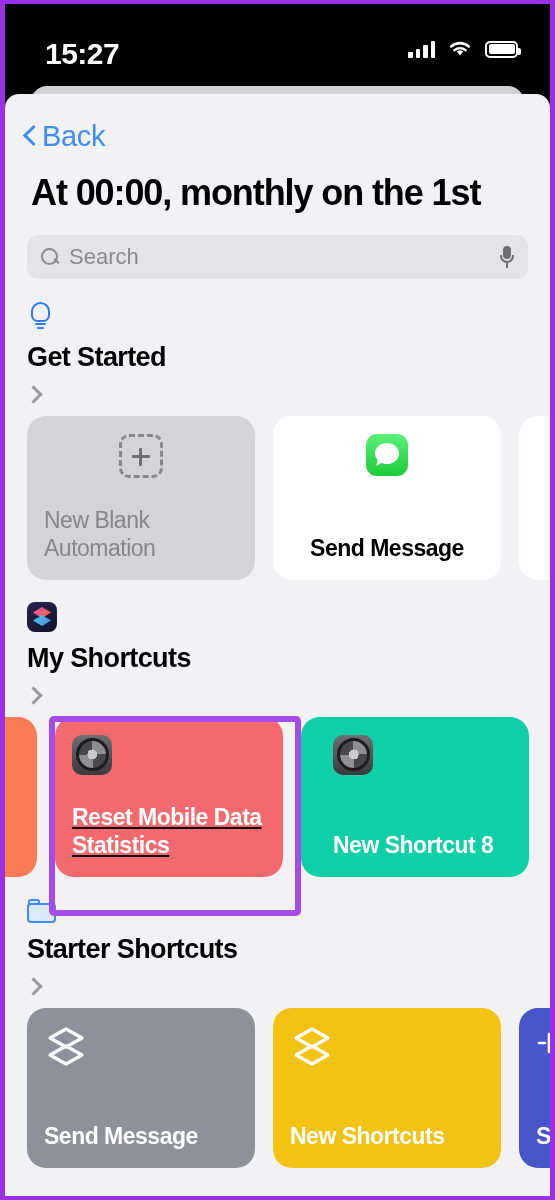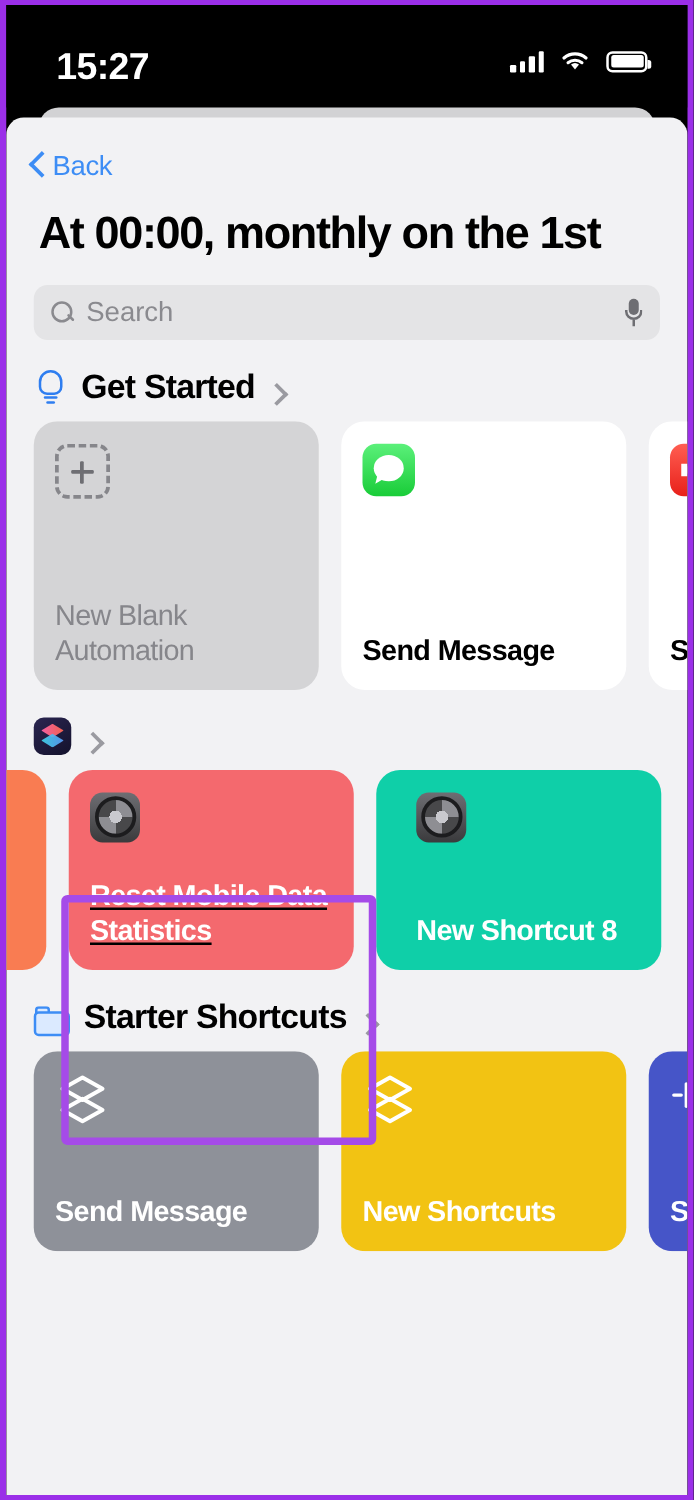--- a/index.html
+++ b/index.html
@@ -58,21 +58,21 @@
   }
   
   #navbar { padding:26px 0 0 18px; display:flex; align-items:center; }
   #back-btn { display:flex; align-items:center; gap:4px; cursor:pointer; }
   #back-btn .chev { width:15px; height:26px; position:relative; }
   #back-btn .chev::before {
     content:""; position:absolute; left:3px; top:4px;
     width:12px; height:12px; border-left:3.4px solid #3d8df5;
     border-bottom:3.4px solid #3d8df5; transform:rotate(45deg);
   }
-  #back-label { color:#3d8df5; font-size:22px; letter-spacing:-0.3px; }
+  #back-label { color:#3d8df5; font-size:29px; letter-spacing:-0.3px; }
   
   #title {
     font-size:36px; font-weight:700; color:#000;
     letter-spacing:-1.1px; line-height:1.22;
     padding:18px 18px 0 26px;
   }
   
   #search-wrap { padding:20px 22px 0 22px; }
   #search-bar {
     height:44px; background:#e4e4e6; border-radius:11px;
@@ -100,22 +100,22 @@
   #mic-icon .arc {
     position:absolute; left:1px; top:10px; width:14px; height:8px;
     border:2px solid #6e6e73; border-top:none;
     border-radius:0 0 8px 8px;
   }
   #mic-icon .stem {
     position:absolute; left:7px; top:18px; width:2px; height:5px; background:#6e6e73;
   }
   
   .section-head {
-    display:flex; align-items:flex-end; gap:11px;
-    padding:22px 0 12px 22px; cursor:pointer;
+    display:flex; align-items:flex-start; gap:11px;
+    padding:22px 0 12px 22px; cursor:pointer;flex-direction:column;
   }
   .section-title { font-size:27px; font-weight:700; color:#000; letter-spacing:-0.6px; }
   .section-chev { width:13px; height:20px; position:relative; }
   .section-chev::before {
     content:""; position:absolute; left:0; top:4px; width:10px; height:10px;
     border-right:3px solid #9a9aa0; border-top:3px solid #9a9aa0;
     transform:rotate(45deg);
   }
   
   .bulb { width:27px; height:30px; position:relative; flex:none; }
@@ -163,21 +163,21 @@
   .card {
     flex:none; border-radius:19px; position:relative;
     padding:18px 17px; display:flex; flex-direction:column;
     justify-content:space-between; cursor:pointer;
   }
   .card-label {
     font-size:23px; font-weight:700; letter-spacing:-0.5px; line-height:1.22;
   }
   
   #row-getstarted { padding-left:22px; }
-  #row-getstarted .card { width:228px; height:215px; }
+  #row-getstarted .card { width:228px; height:164px;align-items:center; }
   .card-blank { background:#d4d4d6; }
   .card-blank .card-label { color:#86868b; font-weight:400; font-size:23px; }
   .card-white { background:#fff; }
   .card-white .card-label { color:#000; }
   .dashed-plus {
     width:44px; height:44px; border:3px dashed #86868b; border-radius:10px;
     position:relative;
   }
   .dashed-plus::before, .dashed-plus::after {
     content:""; position:absolute; background:#6e6e73; border-radius:1px;
@@ -308,20 +308,21 @@
         <span class="card-label">Send Message</span>
       </div>
       <div class="card card-white">
         <span class="speaker-icon"></span>
         <span class="card-label">Sp</span>
       </div>
     </div>
 
     <div class="section-head">
       <span class="app-icon"></span>
+      <span class="section-title">My Shortcuts</span>
       <span class="section-chev"></span>
     </div>
 
     <div class="row row-shortcuts" id="row-my">
       <div class="card" style="background:#F97C52;margin-left:-196px;">
         <span></span>
         <span class="card-label">2</span>
       </div>
       <div class="card" style="background:#F4696E;text-decoration:underline;">
         <span class="glyph-gear"></span>

